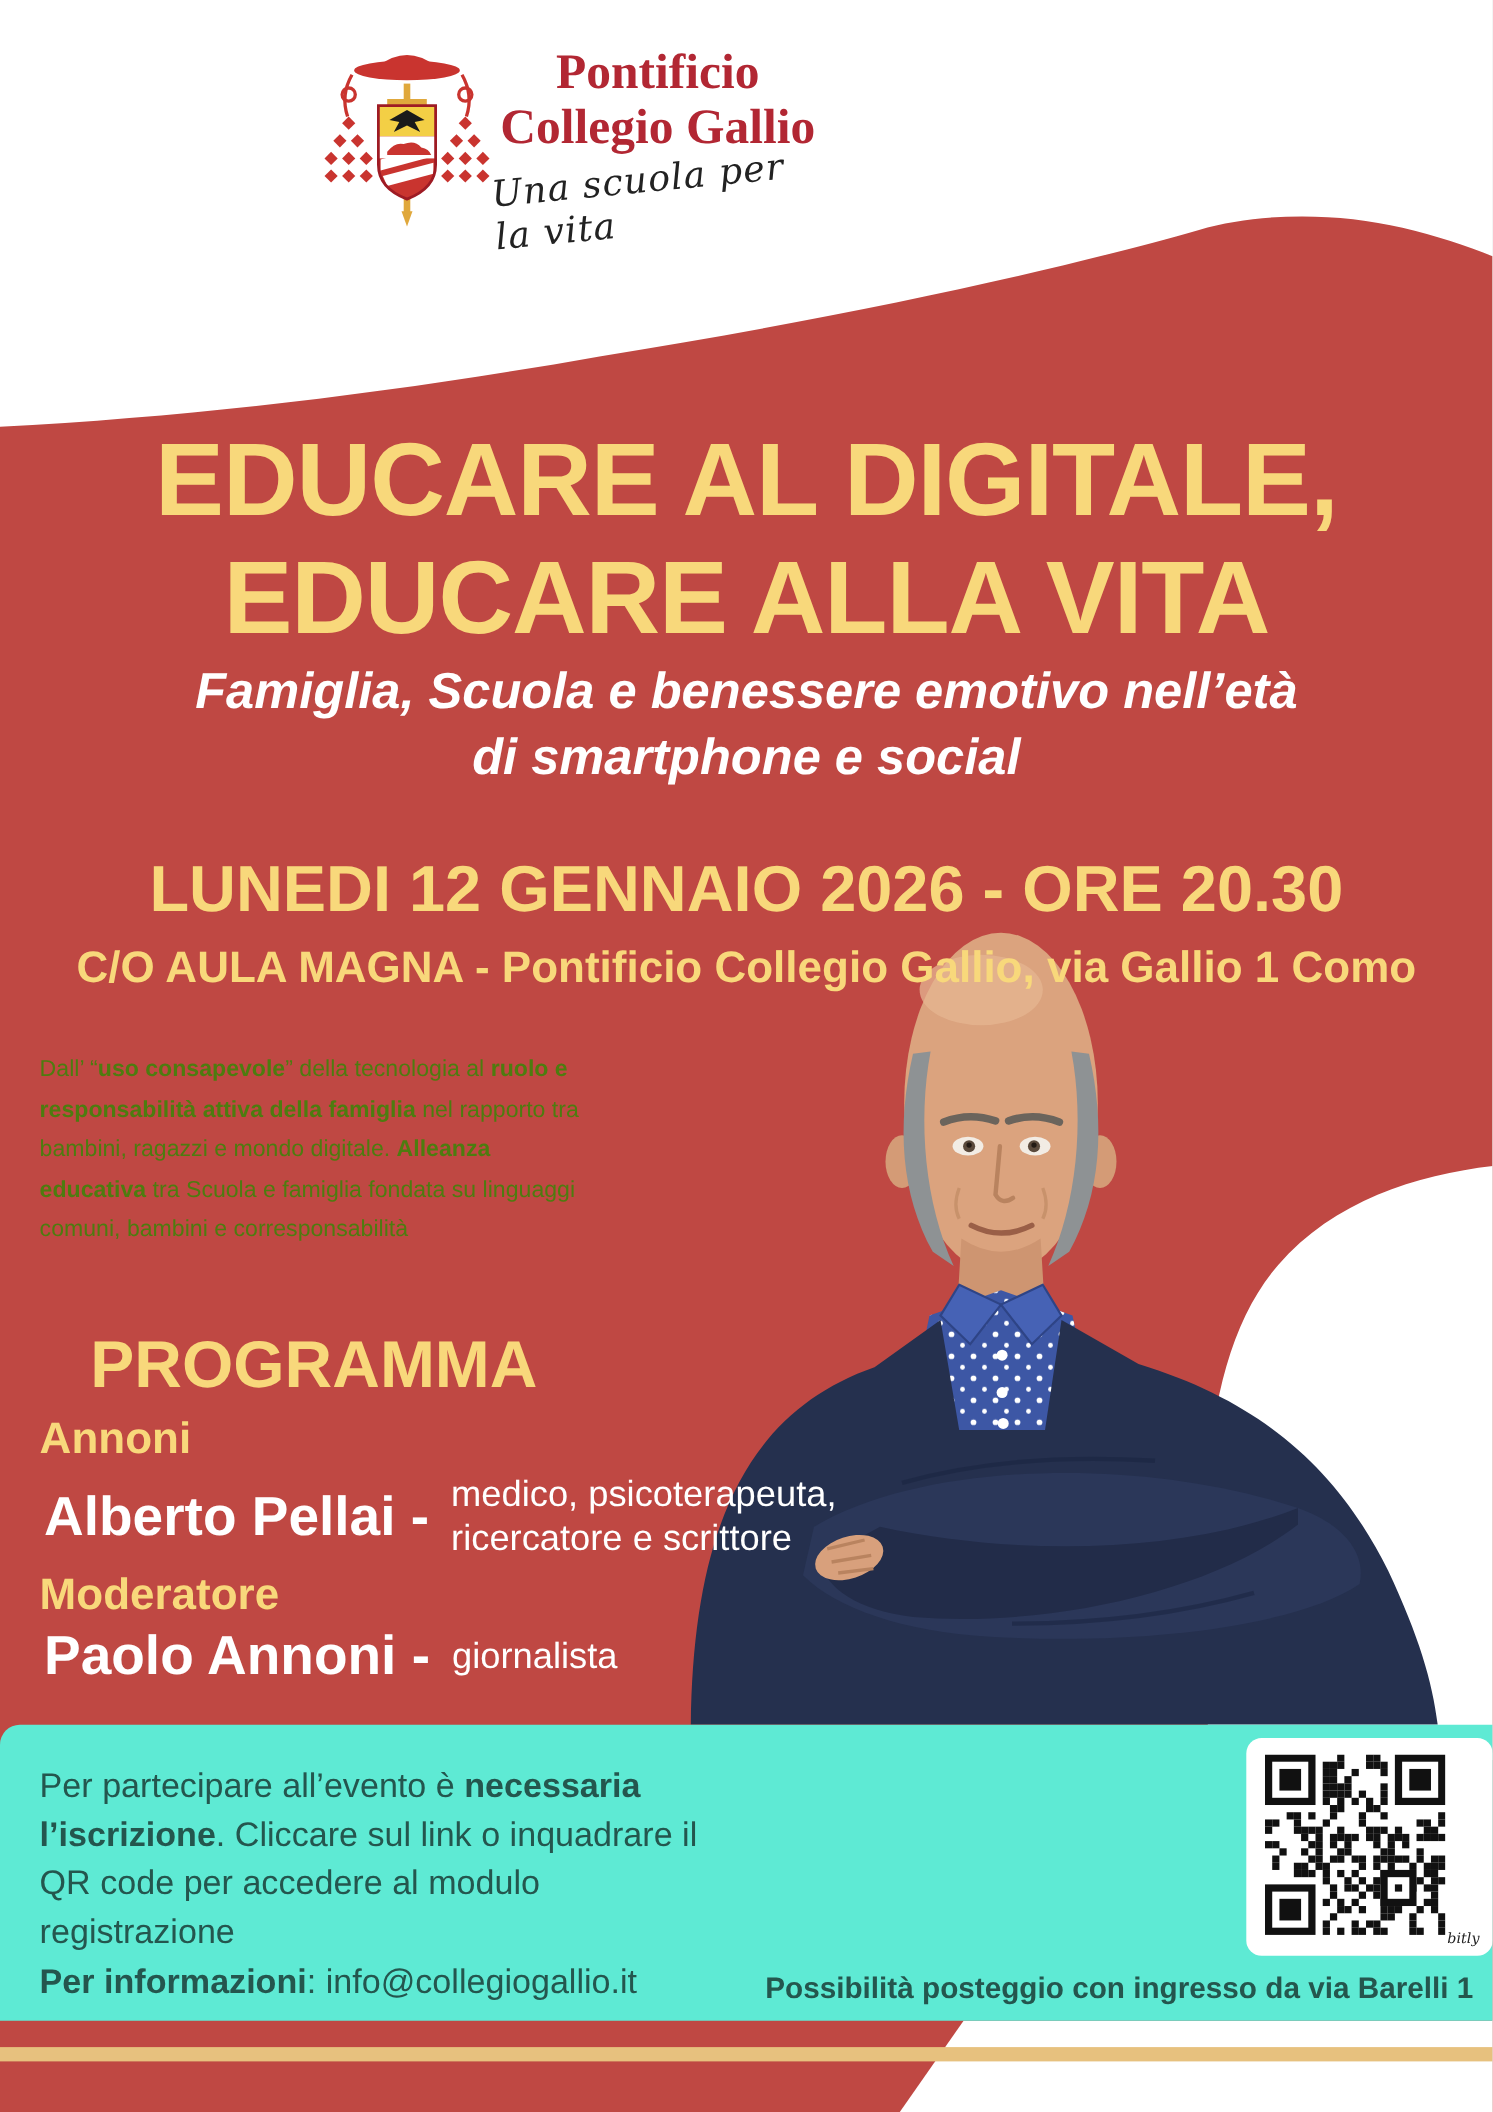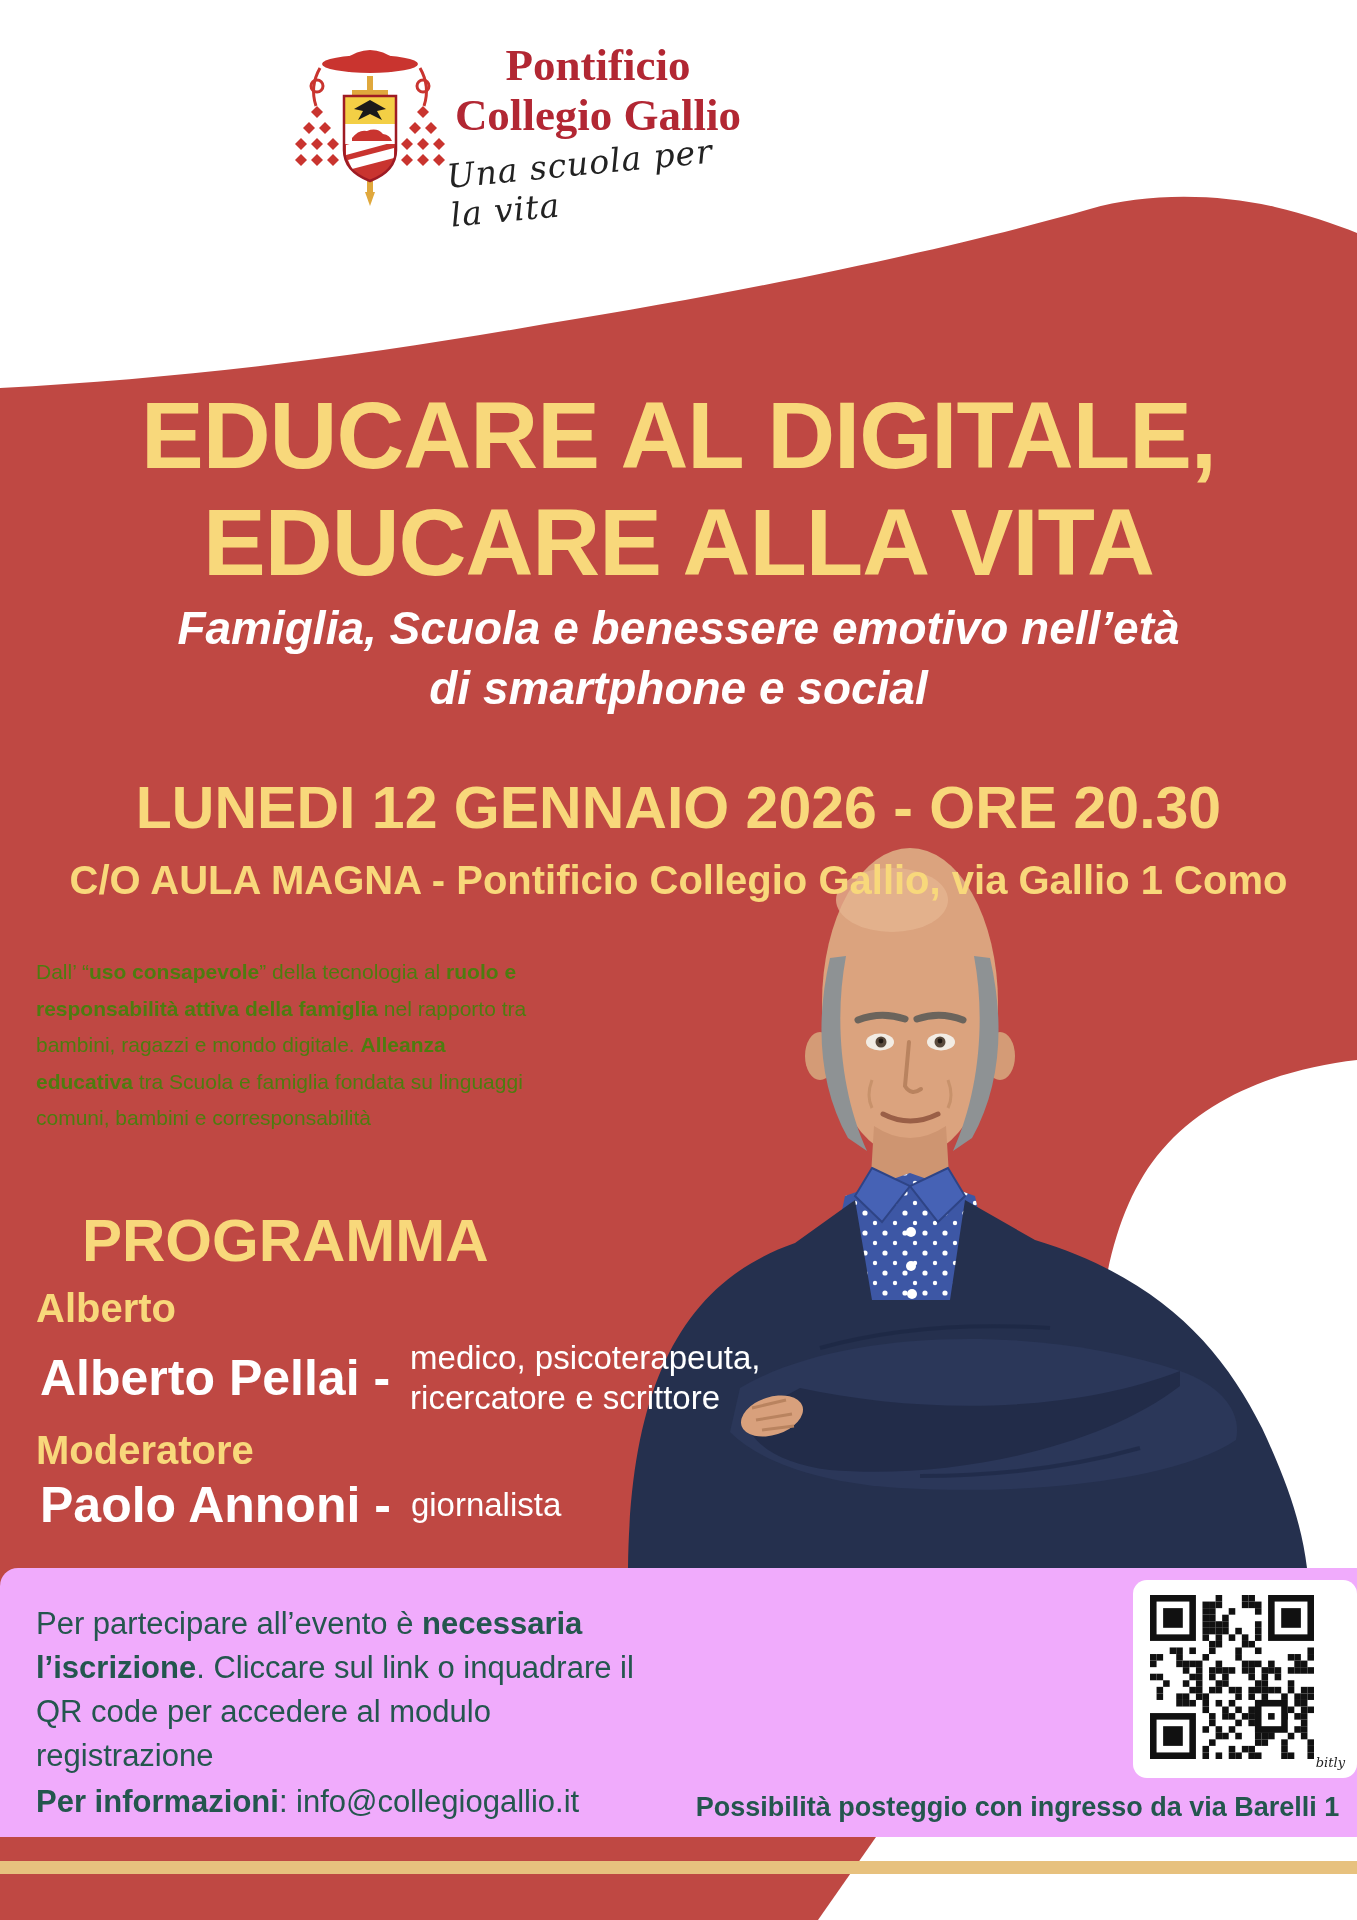--- a/index.html
+++ b/index.html
@@ -23,21 +23,21 @@
   .venue-line{left:0;right:0;top:858px;text-align:center;color:#F8D87B;font-weight:bold;font-size:40px;}
   .desc{left:36px;top:954px;color:#4d7c0f;font-size:21px;line-height:36.5px;font-weight:400;}
   .desc b{font-weight:bold;}
   .programma{left:36px;top:1206px;color:#F8D87B;font-weight:800;font-size:60px;margin-left:46px;}
   .label-y{left:36px;color:#F8D87B;font-weight:bold;font-size:40px;}
   .person-row{left:40px;display:flex;align-items:center;color:#fff;}
   .person-name{font-size:50px;font-weight:bold;white-space:nowrap;}
   .person-role{font-size:33px;line-height:40px;margin-left:20px;font-weight:400;}
 
   
-  .panel{left:0;top:1568px;width:1357px;height:269px;background:#f0abfc;border-top-left-radius:18px;}
+  .panel{left:0;top:1568px;width:1357px;height:269px;background:#5eead4;border-top-left-radius:18px;}
   .reg-text{left:36px;top:34px;color:#24564E;font-size:31px;line-height:44px;}
   .reg-text b{font-weight:bold;}
   .contact{left:36px;top:216px;color:#24564E;font-size:31px;}
   .pill-btn{left:782px;top:58px;width:326px;height:118px;background:#fff;border-radius:60px;border:none;
             display:flex;flex-direction:column;align-items:center;justify-content:center;cursor:pointer;
             font-family:"Liberation Sans",sans-serif;}
   .pill-btn span{color:#3B3B3B;font-weight:800;font-size:30px;line-height:40px;
                  text-decoration:underline;text-underline-offset:6px;text-decoration-thickness:3px;}
   .qr-card{left:1133px;top:12px;width:198px;height:198px;background:#fff;border-radius:14px;padding-left:26px;}
   .qr-card svg{position:absolute;left:17px;top:15px;}
@@ -159,21 +159,21 @@
   </div>
   <div class="abs subtitle">
     <div>Famiglia, Scuola e benessere emotivo nell’età</div>
     <div>di smartphone e social</div>
   </div>
   <div class="abs date-line">LUNEDI 12 GENNAIO 2026 - ORE 20.30</div>
   <div class="abs venue-line">C/O AULA MAGNA - Pontificio Collegio Gallio, via Gallio 1 Como</div>
   <div class="abs desc"><span>Dall’ “</span><b>uso consapevole</b><span>” della tecnologia al </span><b>ruolo e</b><br><b>responsabilità attiva della famiglia</b><span> nel rapporto tra</span><br><span>bambini, ragazzi e mondo digitale. </span><b>Alleanza</b><br><b>educativa</b><span> tra Scuola e famiglia fondata su linguaggi</span><br><span>comuni, bambini e corresponsabilità</span></div>
 
   <div class="abs programma">PROGRAMMA</div>
-  <div class="abs label-y" style="top:1286px;">Alberto</div>
+  <div class="abs label-y" style="top:1286px;">Annoni</div>
   <div class="abs person-row" style="top:1338px;">
     <span class="person-name">Alberto Pellai -</span>
     <span class="person-role">
       <span>medico, psicoterapeuta,</span><br>
       <span>ricercatore e scrittore</span>
     </span>
   </div>
   <div class="abs label-y" style="top:1428px;">Moderatore</div>
   <div class="abs person-row" style="top:1476px;">
     <span class="person-name">Paolo Annoni -</span>

